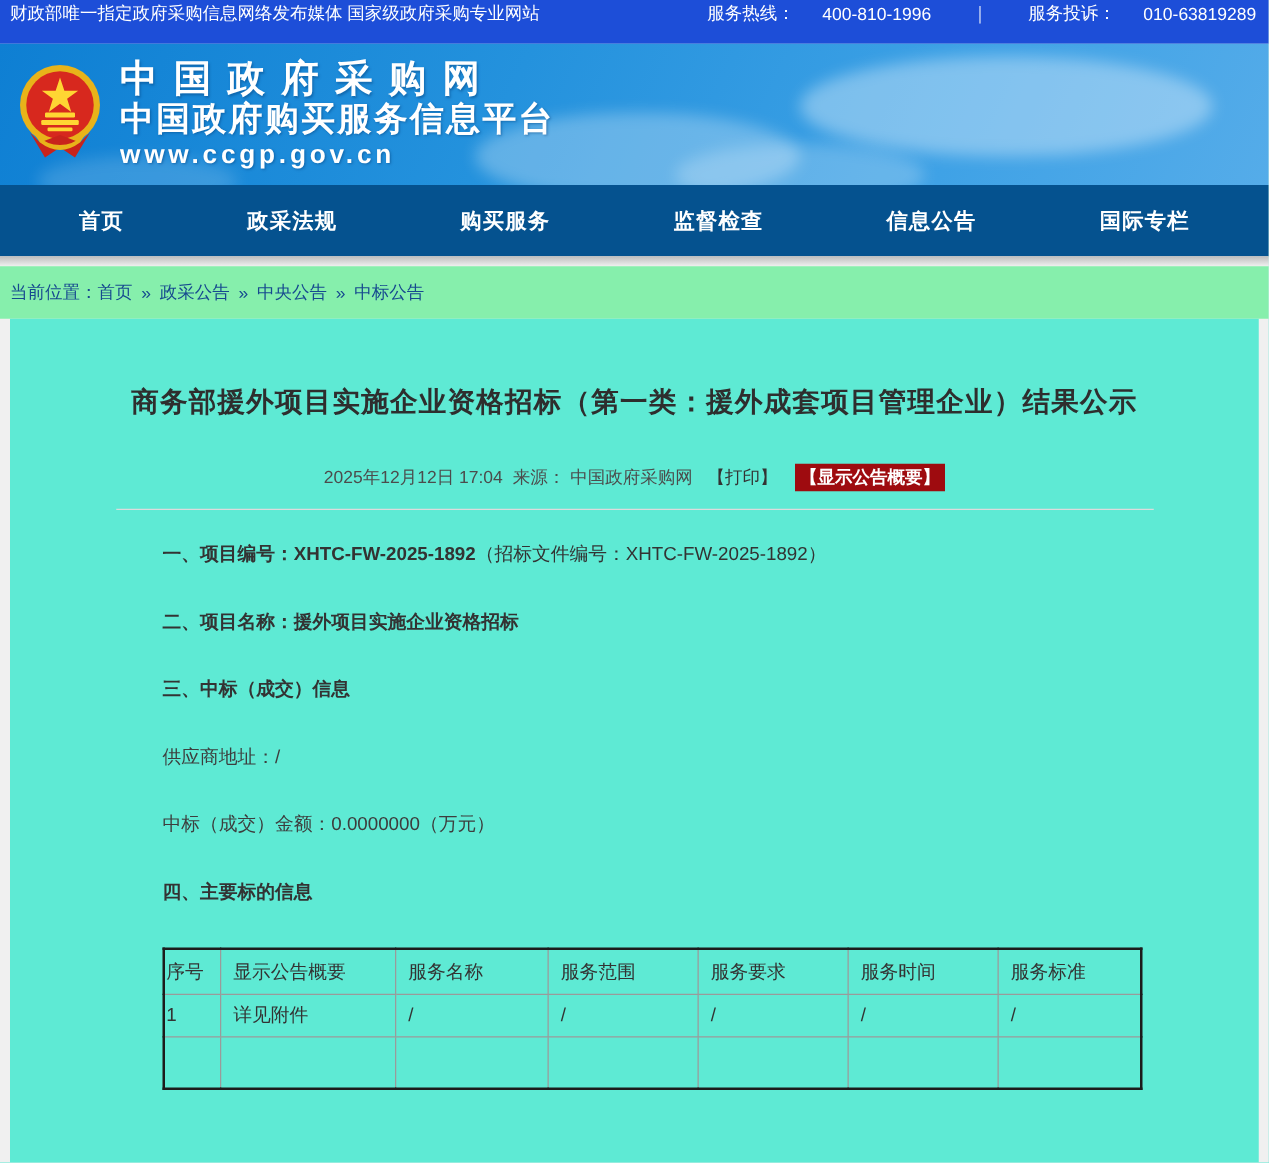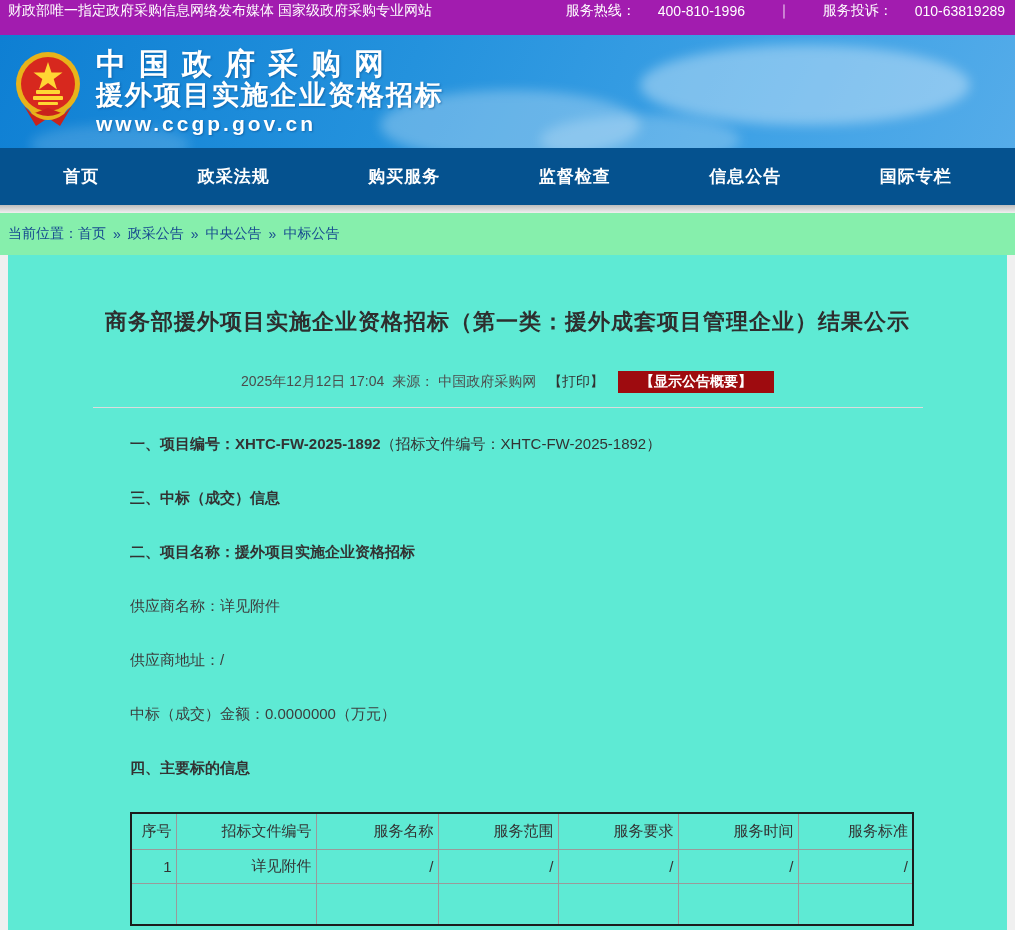--- a/index.html
+++ b/index.html
@@ -5,21 +5,21 @@
   * { margin: 0; padding: 0; box-sizing: border-box; }
   html, body { width: 1015px; }
   body {
     font-family: "Liberation Sans", "DejaVu Sans", sans-serif;
     background: #f0f0f0;
     width: 1015px; height: 930px; overflow: hidden;
   }
 
   
   .topbar {
-    height: 35px; background: #a21caf; color: #fff;
+    height: 35px; background: #1d4ed8; color: #fff;
     display: flex; align-items: center; justify-content: space-between;
     padding: 0 10px 13px 8px; font-size: 14px;
   }
   .topbar-right { display: flex; align-items: center; gap: 22px; }
   .topbar-right .pipe { margin: 0 10px; opacity: .9; }
 
   
   .banner {
     position: relative; height: 113px; overflow: hidden;
     background: linear-gradient(115deg, #0e7fd3 0%, #2492dd 40%, #3fa2e6 75%, #55ace9 100%);
@@ -70,38 +70,38 @@
     margin-top: 52px; text-align: center;
     font-size: 22px; font-weight: bold; color: #2e2e2e; letter-spacing: 1px;
   }
   .meta {
     margin-top: 34px; text-align: center; font-size: 14px; color: #4c4c4c;
   }
   .meta span { margin: 0 2px; text-align: center; }
   .meta .print { color: #333; cursor: pointer; margin-left: 6px; }
   .meta .badge {
     display: inline-block; background: #9e0b0f; color: #fff;
-    padding: 2px 22px; margin-left: 8px; font-weight: bold; cursor: pointer;
+    padding: 2px 4px; margin-left: 8px; font-weight: bold; cursor: pointer;
   }
   .divider {
     border: none; border-top: 1px solid #dcdcdc; width: 830px; margin: 14px auto 0;
   }
   .content { padding: 26px 0 0 122px; color: #3d3d3d; }
   .content p { font-size: 15px; line-height: 20px; margin-bottom: 34px; }
   .content p.hd { font-weight: bold; color: #333; }
   .content p .normal { font-weight: normal; }
 
   
   table.result {
     border-collapse: collapse; width: 782px; margin-top: 4px;
     border: 2px solid #1c1c1c; table-layout: fixed;
   }
   table.result th, table.result td {
     border: 1px solid #9a9a9a; font-weight: normal; font-size: 15px;
-    color: #333; text-align: right; padding: 0 4px 0 10px; vertical-align: middle;
+    color: #333; text-align: left; padding: 0 4px 0 10px; vertical-align: middle;
   }
   table.result th { height: 36px; }
   table.result tr.r1 td { height: 34px; }
   table.result tr.r2 td { height: 42px; }
   table.result th:first-child, table.result td:first-child { padding-left: 1px; }
   col.c0 { width: 45px; }  col.c1 { width: 140px; } col.c2 { width: 122px; }
   col.c3 { width: 120px; } col.c4 { width: 120px; } col.c5 { width: 120px; }
   col.c6 { width: 115px; }
 </style>
 </head>
@@ -129,21 +129,21 @@
       <circle cx="34" cy="36" r="27" fill="#d7281e"></circle>
       <polygon fill="#ffd633" points="34,14 37.5,24.5 48.5,24.5 39.7,31 43,41.5 34,35 25,41.5 28.3,31 19.5,24.5 30.5,24.5"></polygon>
       <rect x="22" y="42" width="24" height="4" rx="1" fill="#ffd633"></rect>
       <rect x="19" y="48" width="30" height="4" rx="1" fill="#ffd633"></rect>
       <rect x="24" y="54" width="20" height="3" rx="1" fill="#ffd633"></rect>
       <path d="M10 58 L22 78 L34 70 L46 78 L58 58 L50 66 L34 60 L18 66 Z" fill="#c8231c"></path>
       <path d="M14 60 Q34 76 54 60 L50 66 Q34 78 18 66 Z" fill="#e8b31a"></path>
     </svg>
     <div class="site-text">
       <div class="site-name">中国政府采购网</div>
-      <div class="site-sub">援外项目实施企业资格招标</div>
+      <div class="site-sub">中国政府购买服务信息平台</div>
       <div class="site-url">www.ccgp.gov.cn</div>
     </div>
   </div>
 </div>
 
 <div class="nav">
   <a>首页</a>
   <a>政采法规</a>
   <a>购买服务</a>
   <a>监督检查</a>
@@ -170,41 +170,40 @@
     <span>2025年12月12日 17:04</span>
     <span>来源：</span><span>中国政府采购网</span>
     <span class="print">【打印】</span>
     <span class="badge">【显示公告概要】</span>
   </div>
 
   <hr class="divider">
 
   <div class="content">
     <p class="hd"><span>一、项目编号：XHTC-FW-2025-1892</span><span class="normal">（招标文件编号：XHTC-FW-2025-1892）</span></p>
+    <p class="hd">二、项目名称：援外项目实施企业资格招标</p>
     <p class="hd">三、中标（成交）信息</p>
-    <p class="hd">二、项目名称：援外项目实施企业资格招标</p>
-    <p>供应商名称：详见附件</p>
     <p>供应商地址：/</p>
     <p>中标（成交）金额：0.0000000（万元）</p>
     <p class="hd">四、主要标的信息</p>
 
     <table class="result">
       <colgroup>
         <col class="c0">
           <col class="c1">
           <col class="c2">
           <col class="c3">
           <col class="c4">
           <col class="c5">
           <col class="c6">
       </colgroup>
       <tbody>
           <tr>
         <th>序号</th>
-        <th>招标文件编号</th>
+        <th>显示公告概要</th>
         <th>服务名称</th>
         <th>服务范围</th>
         <th>服务要求</th>
         <th>服务时间</th>
         <th>服务标准</th>
       </tr>
       <tr class="r1">
         <td>1</td>
         <td>详见附件</td>
         <td>/</td>

